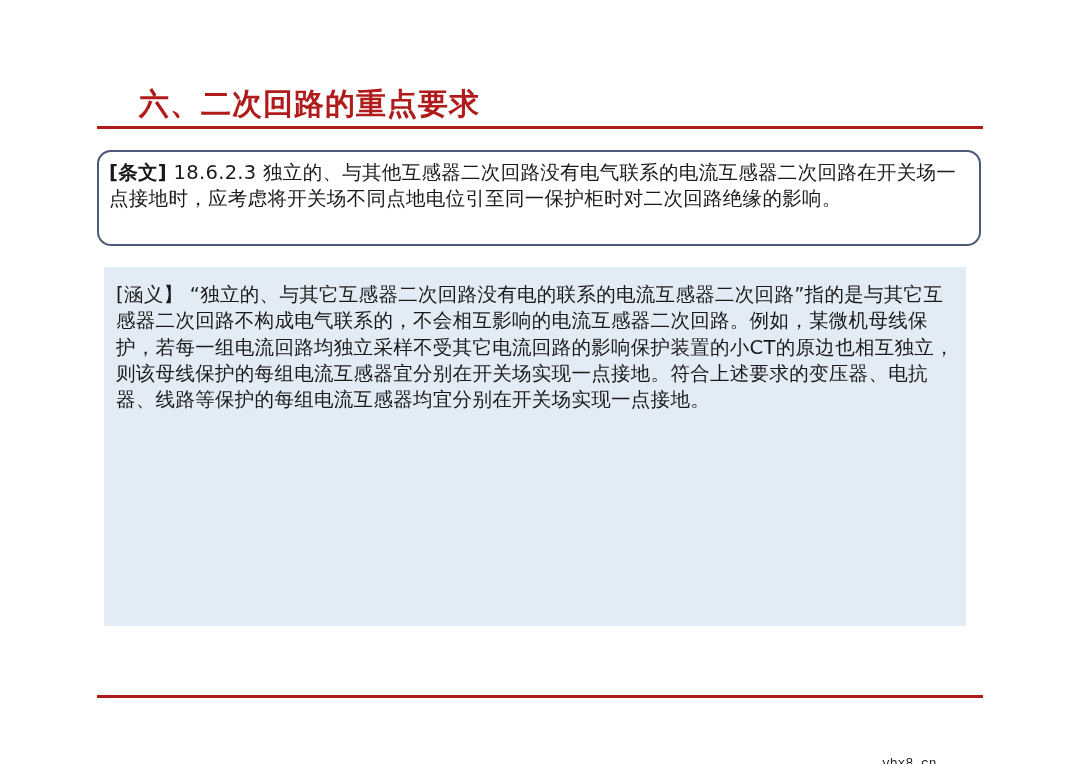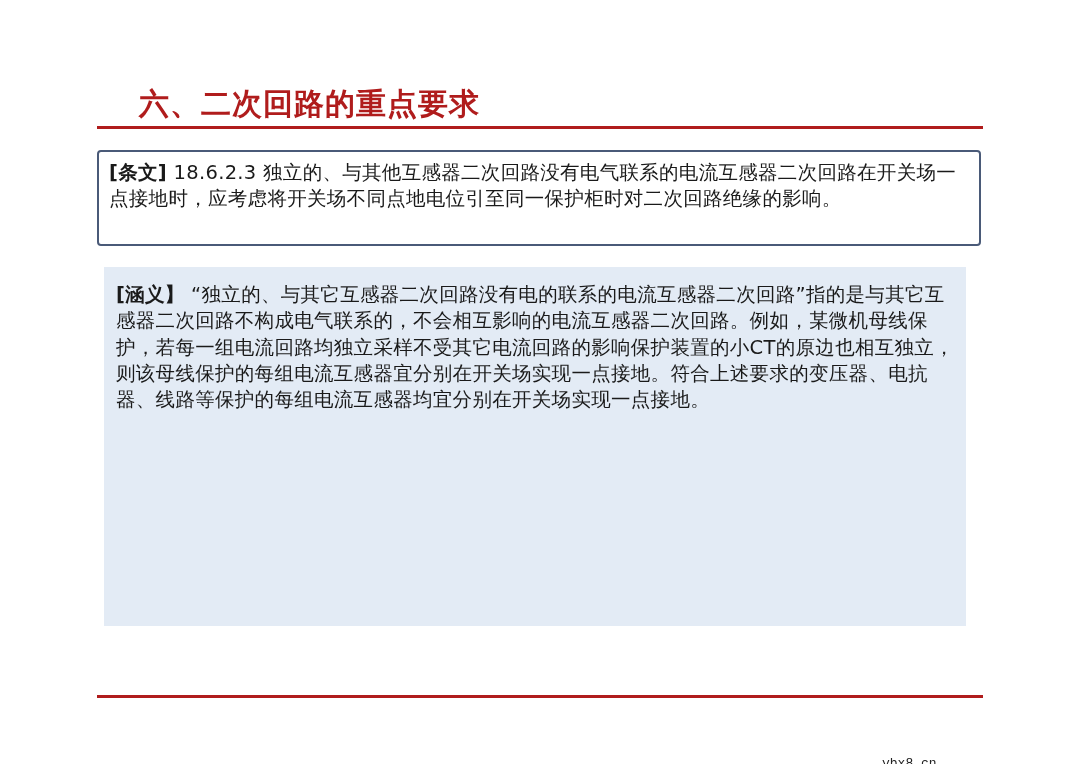--- a/index.html
+++ b/index.html
@@ -10,33 +10,33 @@
     .title {
       position:absolute; left:122px; top:68px;
       font-size:30px; font-weight:bold; color:#b01c1c; letter-spacing:1px; line-height:38px;
       margin:17px;
     }
     .rule { position:absolute; left:97px; width:886px; height:3px; background:#b01c1c; }
     .rule.top { top:126px; }
     .rule.bottom { top:695px; }
     .clause-box {
       position:absolute; left:97px; top:150px; width:884px; height:96px;
-      border:2px solid #4a5a78; border-radius:4px; box-sizing:border-box;
+      border:2px solid #4a5a78; border-radius:14px; box-sizing:border-box;
       padding:8px 10px 0 10px;
       font-size:19.5px; line-height:26px; color:#1a1a1a; letter-spacing:0.3px;
     }
     .clause-box .label { font-weight:bold; }
     .meaning-box {
       position:absolute; left:104px; top:267px; width:862px; height:359px;
       background:#e3ebf5; box-sizing:border-box;
       padding:15px 12px 0 12px;
       font-size:19.5px; line-height:26.3px; color:#1a1a1a; letter-spacing:0.3px;
     }
     .meaning-box p { margin:0; }
-    .meaning-box .label { font-weight:bold;margin-top:24px; }
+    .meaning-box .label { font-weight:normal;margin-top:24px; }
     .meaning-box .indent { text-indent:2.1em; }
     .watermark {
       position:absolute; left:882px; top:726px;
       font-family:Liberation Mono, monospace;
       font-size:13px; color:#222;margin-top:30px;
     }
   </style>
 </head>
 <body>
 

